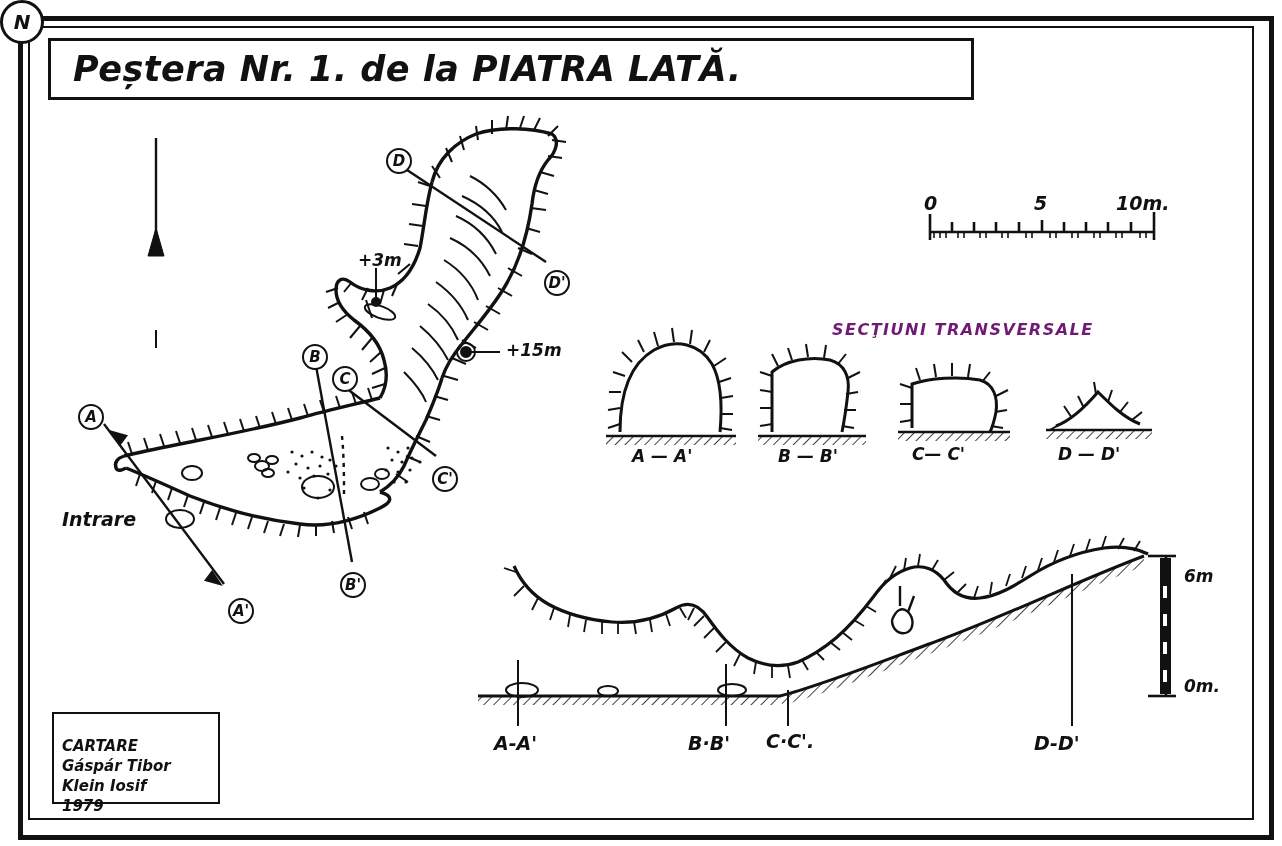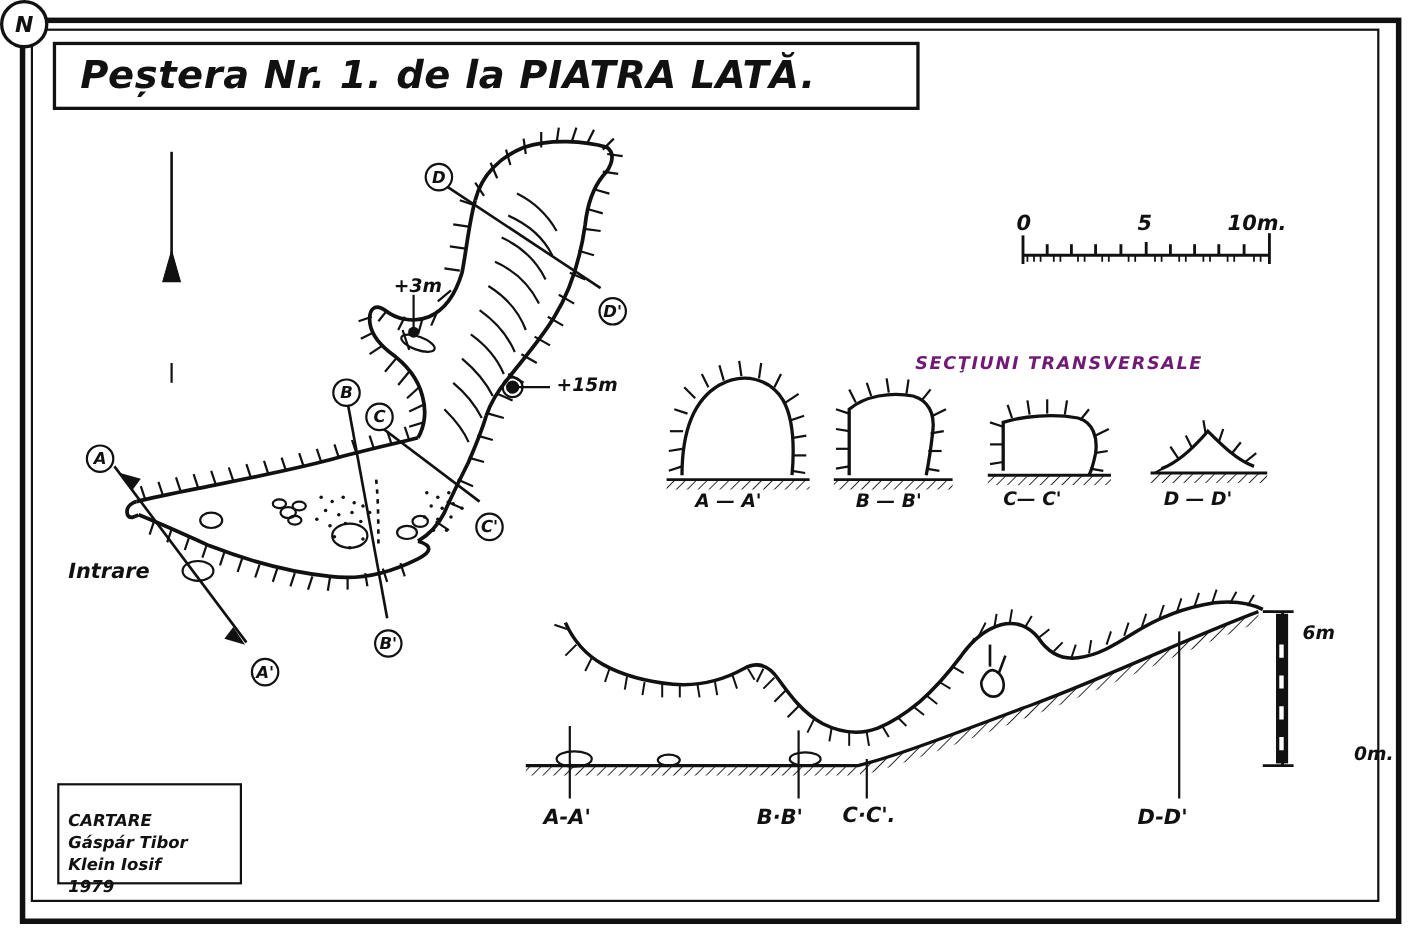--- a/index.html
+++ b/index.html
@@ -25,21 +25,21 @@
   .frame-inner {
     position: absolute;
     left: 28px; top: 26px;
     width: 1222px; height: 790px;
     border: 2px solid #111;
   }
   
   .title-box {
     position: absolute;
     left: 48px; top: 38px;
-    width: 788px; height: 62px;
+    width: 926px; height: 62px;
     border: 3px solid #111;
     background: #fff;
     display: flex;
     align-items: center;
     padding-left: 22px;
     box-sizing: border-box;
   }
   .title-text {
     font-family: "DejaVu Sans", sans-serif;
     font-style: italic;
@@ -615,21 +615,21 @@
   <div class="lbl lbl-xl" style="left:778px; top:446px;">B — B'</div>
   <div class="lbl lbl-xl" style="left:912px; top:444px;">C— C'</div>
   <div class="lbl lbl-xl" style="left:1058px; top:444px;">D — D'</div>
 
   <div class="lbl lbl-lg" style="left:494px; top:732px;">A-A'</div>
   <div class="lbl lbl-lg" style="left:688px; top:732px;">B·B'</div>
   <div class="lbl lbl-lg" style="left:766px; top:730px;">C·C'.</div>
   <div class="lbl lbl-lg" style="left:1034px; top:732px;">D-D'</div>
 
   <div class="lbl lbl-xl" style="left:1184px; top:566px;">6m</div>
-  <div class="lbl lbl-xl" style="left:1231px; top:676px;">0m.</div>
+  <div class="lbl lbl-xl" style="left:1184px; top:676px;">0m.</div>
 
 
   <div class="credits-box">
     <div class="credits-line">CARTARE</div>
     <div class="credits-line">Gáspár Tibor</div>
     <div class="credits-line">Klein Iosif</div>
     <div class="credits-line">1979</div>
   </div>
 
 </div>

